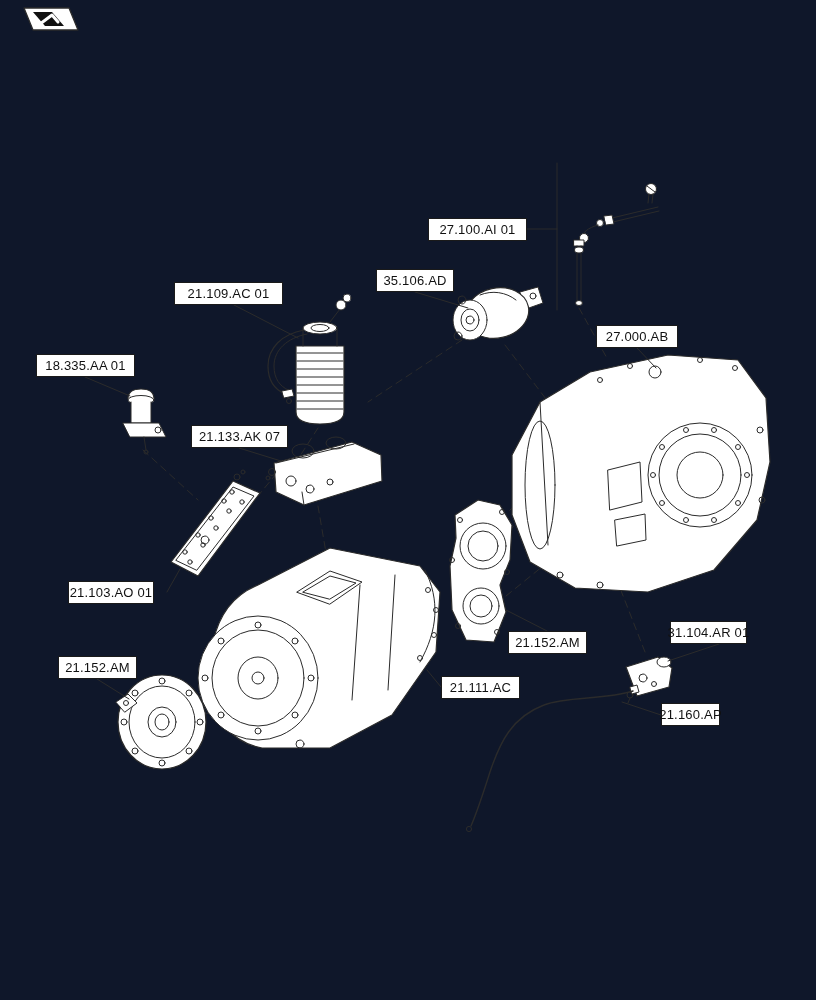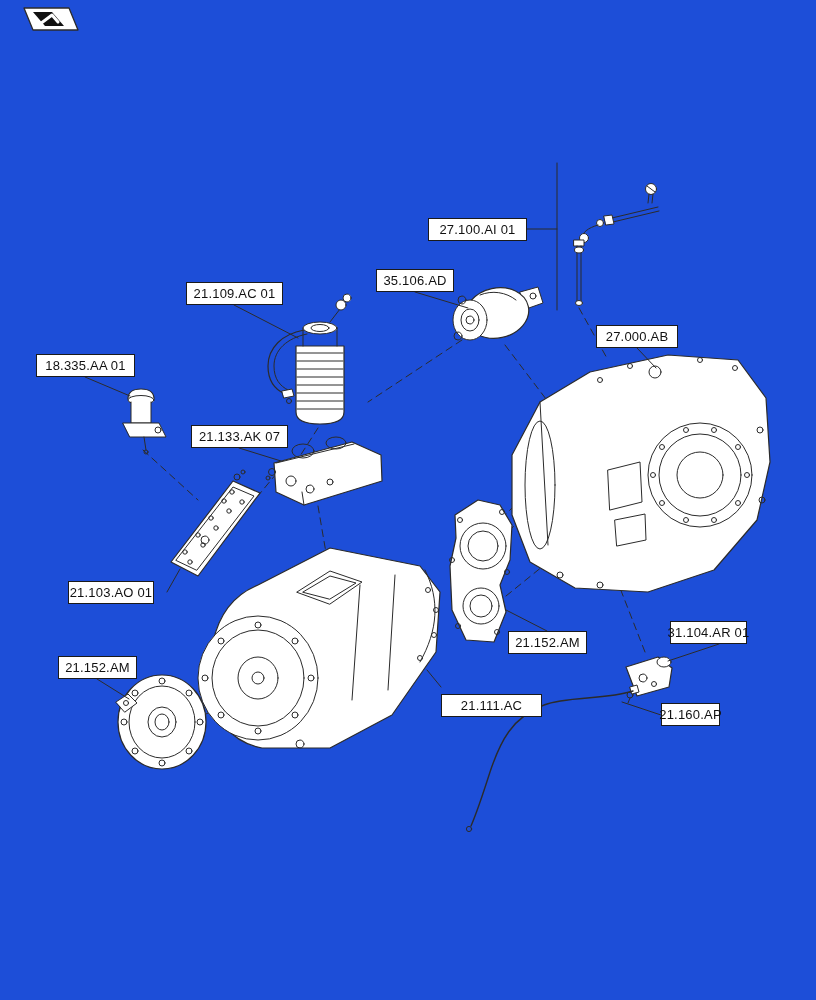--- a/index.html
+++ b/index.html
@@ -1,18 +1,18 @@
 <!DOCTYPE html>
 <html><head>
 <meta charset="utf-8">
 <style>
   * { margin:0; padding:0; box-sizing:border-box; }
   html,body { background:#ffffff; }
   body { font-family:"Liberation Sans", sans-serif; }
-  .stage { position:relative; width:816px; height:1000px; background:#1d4ed8; overflow:hidden; }
+  .stage { position:relative; width:816px; height:1000px; background:#0f172a; overflow:hidden; }
   .stage > svg { position:absolute; left:0; top:0; }
   .callout {
     position:absolute; height:23px;
     border:1.5px solid #1a1a1a; background:#fff;
     display:flex; align-items:center; justify-content:center;
     font-size:13px; color:#111; white-space:nowrap; letter-spacing:.2px;
     z-index:5;
   }
 </style>
 </head>
@@ -253,21 +253,21 @@
         <path d="M 24,8 L 69,8 L 78,30 L 33,30 Z" fill="#fff" stroke-width="1.3"></path>
         <path d="M 33,12 L 52,12 L 64,26 L 45,26 Z" fill="#111" stroke="none"></path>
         <path d="M 40,24 L 52,15 L 58,22" stroke="#fff" stroke-width="3" fill="none"></path>
       </g>
     </g>
   </svg>
 
   <div class="callout" style="left:428px; top:218px; width:99px">
       <span>27.100.AI 01</span>
     </div>
-  <div class="callout" style="left:186px; top:282px; width:97px">
+  <div class="callout" style="left:174px; top:282px; width:109px">
       <span>21.109.AC 01</span>
     </div>
   <div class="callout" style="left:376px; top:269px; width:78px">
       <span>35.106.AD</span>
     </div>
   <div class="callout" style="left:596px; top:325px; width:82px">
       <span>27.000.AB</span>
     </div>
   <div class="callout" style="left:36px;  top:354px; width:99px">
       <span>18.335.AA 01</span>
@@ -277,21 +277,21 @@
     </div>
   <div class="callout" style="left:68px;  top:581px; width:86px">
       <span>21.103.AO 01</span>
     </div>
   <div class="callout" style="left:58px;  top:656px; width:79px">
       <span>21.152.AM</span>
     </div>
   <div class="callout" style="left:508px; top:631px; width:79px">
       <span>21.152.AM</span>
     </div>
-  <div class="callout" style="left:441px; top:694px; width:101px">
+  <div class="callout" style="left:441px; top:676px; width:79px">
       <span>21.111.AC</span>
     </div>
   <div class="callout" style="left:670px; top:621px; width:77px">
       <span>31.104.AR 01</span>
     </div>
   <div class="callout" style="left:661px; top:703px; width:59px">
       <span>21.160.AP</span>
     </div>
 
 </div>

